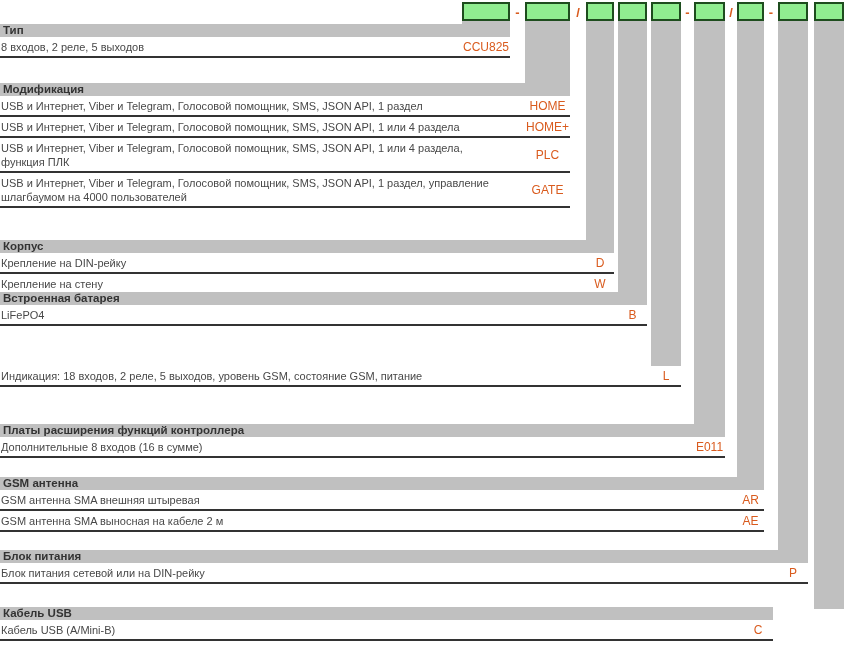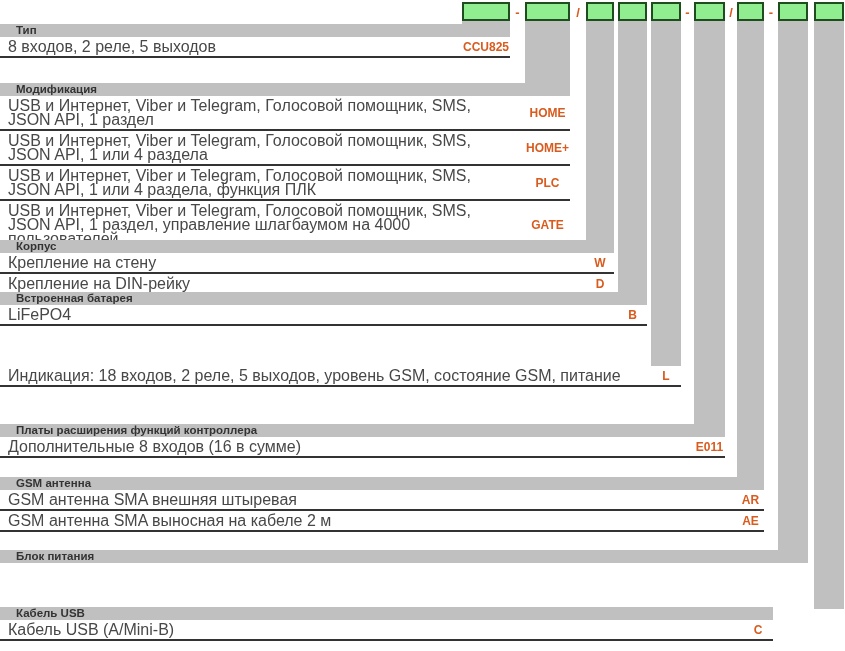--- a/index.html
+++ b/index.html
@@ -26,39 +26,39 @@
   .bar{
     position:absolute;top:21px;
     background:#c0c0c0;
   }
   
   .section{position:absolute;left:0;}
   .sec-header{
     height:13px;line-height:13px;
     background:#c0c0c0;
     color:#333333;font-size:11.5px;font-weight:bold;
-    padding-left:16px;
+    padding-left:3px;
     white-space:nowrap;overflow:hidden;
   }
   .opt-row{
     display:flex;align-items:center;
     border-bottom:2px solid #333333;
     padding:3px 0 2px 0;
     background:#ffffff;
   }
   .opt-text{
     flex:0 1 auto;
-    font-size:16px;line-height:14px;color:#484848;
-    padding-left:8px;
+    font-size:11px;line-height:14px;color:#484848;
+    padding-left:1px;
   }
   .opt-code{
     flex:none;margin-left:auto;
     width:var(--cw,30px);
     text-align:center;white-space:nowrap;
-    font-size:12px;font-weight:bold;color:#d95b1e;
+    font-size:12px;font-weight:normal;color:#d95b1e;
     line-height:14px;
   }
   .section-modification .opt-text{max-width:488px;}
 </style>
 </head>
 <body>
 
 <div id="canvas">
 
   <div class="bar" style="left:462px;width:48px;height:5px"></div>
@@ -111,26 +111,26 @@
     </div>
     <div class="opt-row">
       <div class="opt-text">USB и Интернет, Viber и Telegram, Голосовой помощник, SMS, JSON API, 1 раздел, управление шлагбаумом на 4000 пользователей</div>
       <div class="opt-code">GATE</div>
     </div>
   </div>
 
   <div class="section" style="top:240px;width:614px;--cw:28px">
     <div class="sec-header">Корпус</div>
     <div class="opt-row">
+      <div class="opt-text">Крепление на DIN-рейку</div>
+      <div class="opt-code">D</div>
+    </div>
+    <div class="opt-row">
       <div class="opt-text">Крепление на стену</div>
       <div class="opt-code">W</div>
-    </div>
-    <div class="opt-row">
-      <div class="opt-text">Крепление на DIN-рейку</div>
-      <div class="opt-code">D</div>
     </div>
   </div>
 
   <div class="section" style="top:292px;width:647px;--cw:29px">
     <div class="sec-header">Встроенная батарея</div>
     <div class="opt-row">
       <div class="opt-text">LiFePO4</div>
       <div class="opt-code">B</div>
     </div>
   </div>
@@ -157,20 +157,24 @@
       <div class="opt-code">AR</div>
     </div>
     <div class="opt-row">
       <div class="opt-text">GSM антенна SMA выносная на кабеле 2 м</div>
       <div class="opt-code">AE</div>
     </div>
   </div>
 
   <div class="section" style="top:550px;width:808px;--cw:30px">
     <div class="sec-header">Блок питания</div>
+    <div class="opt-row">
+      <div class="opt-text">Блок питания сетевой или на DIN-рейку</div>
+      <div class="opt-code">P</div>
+    </div>
   </div>
 
   <div class="section" style="top:607px;width:773px;--cw:30px">
     <div class="sec-header">Кабель USB</div>
     <div class="opt-row">
       <div class="opt-text">Кабель USB (A/Mini-B)</div>
       <div class="opt-code">C</div>
     </div>
   </div>
 

